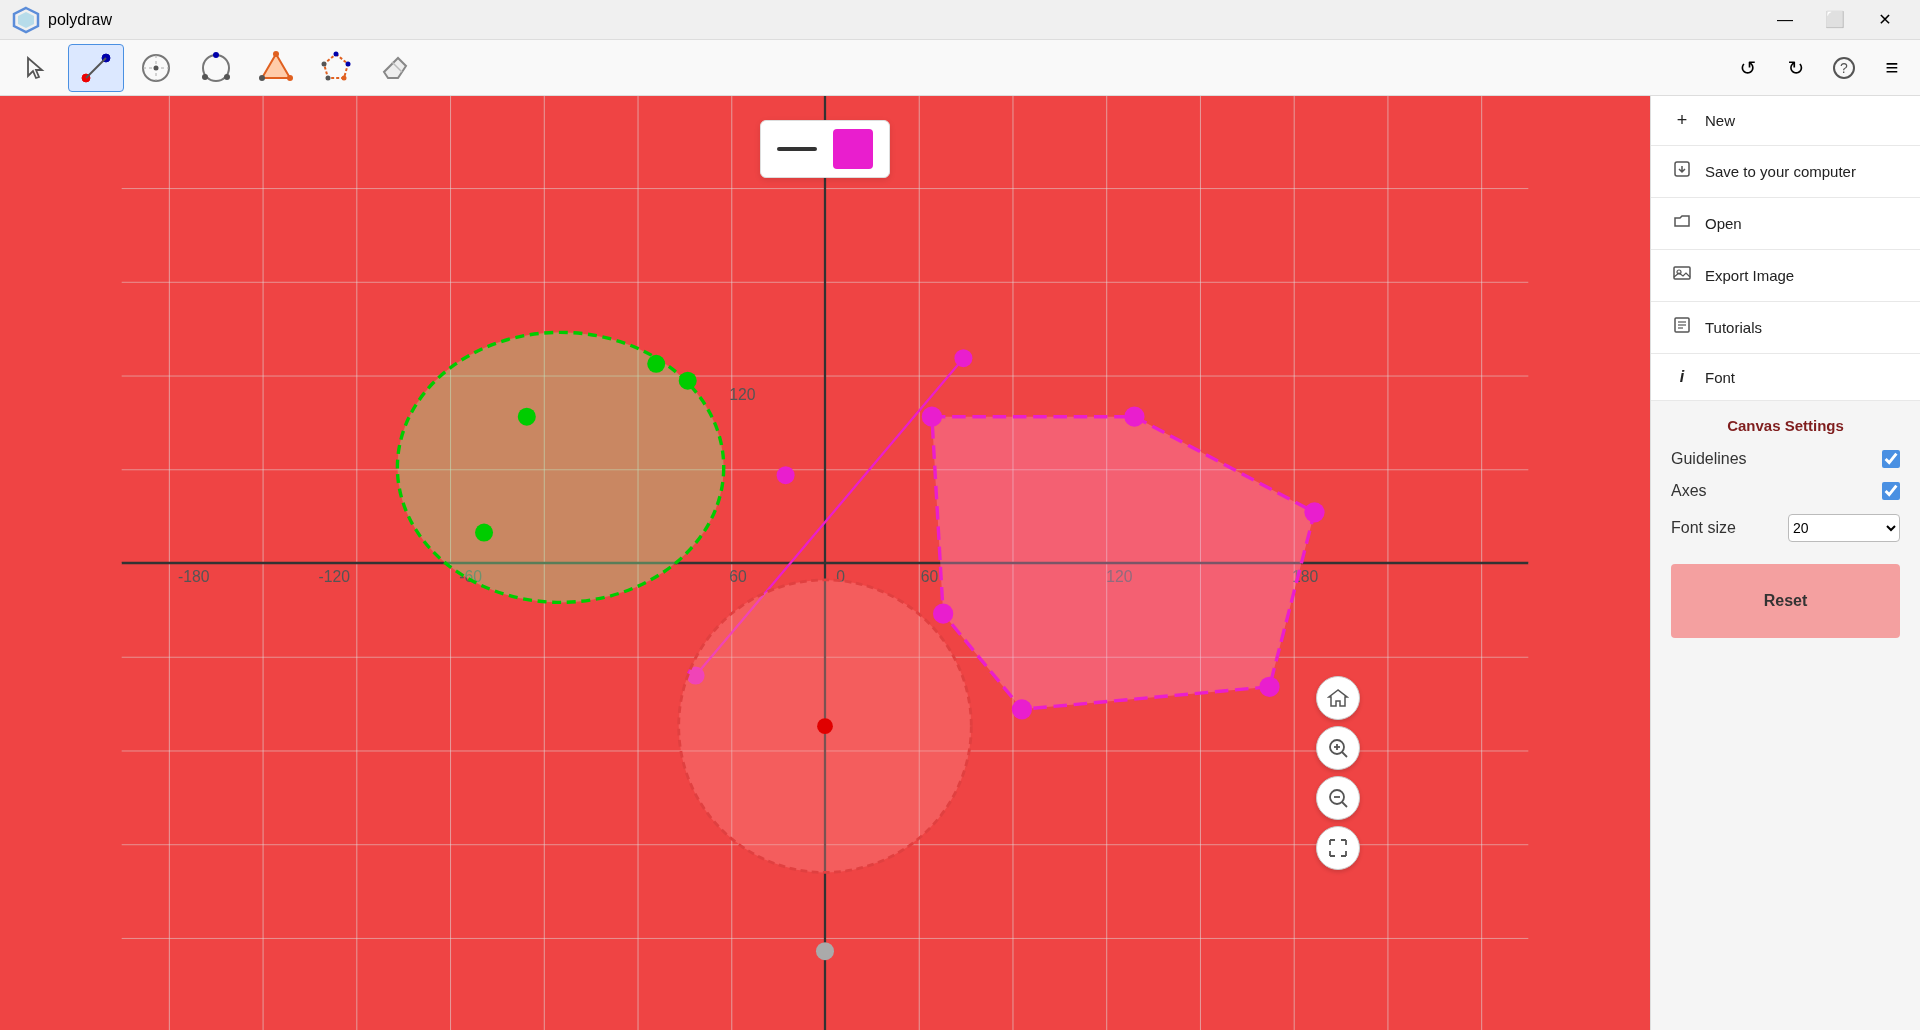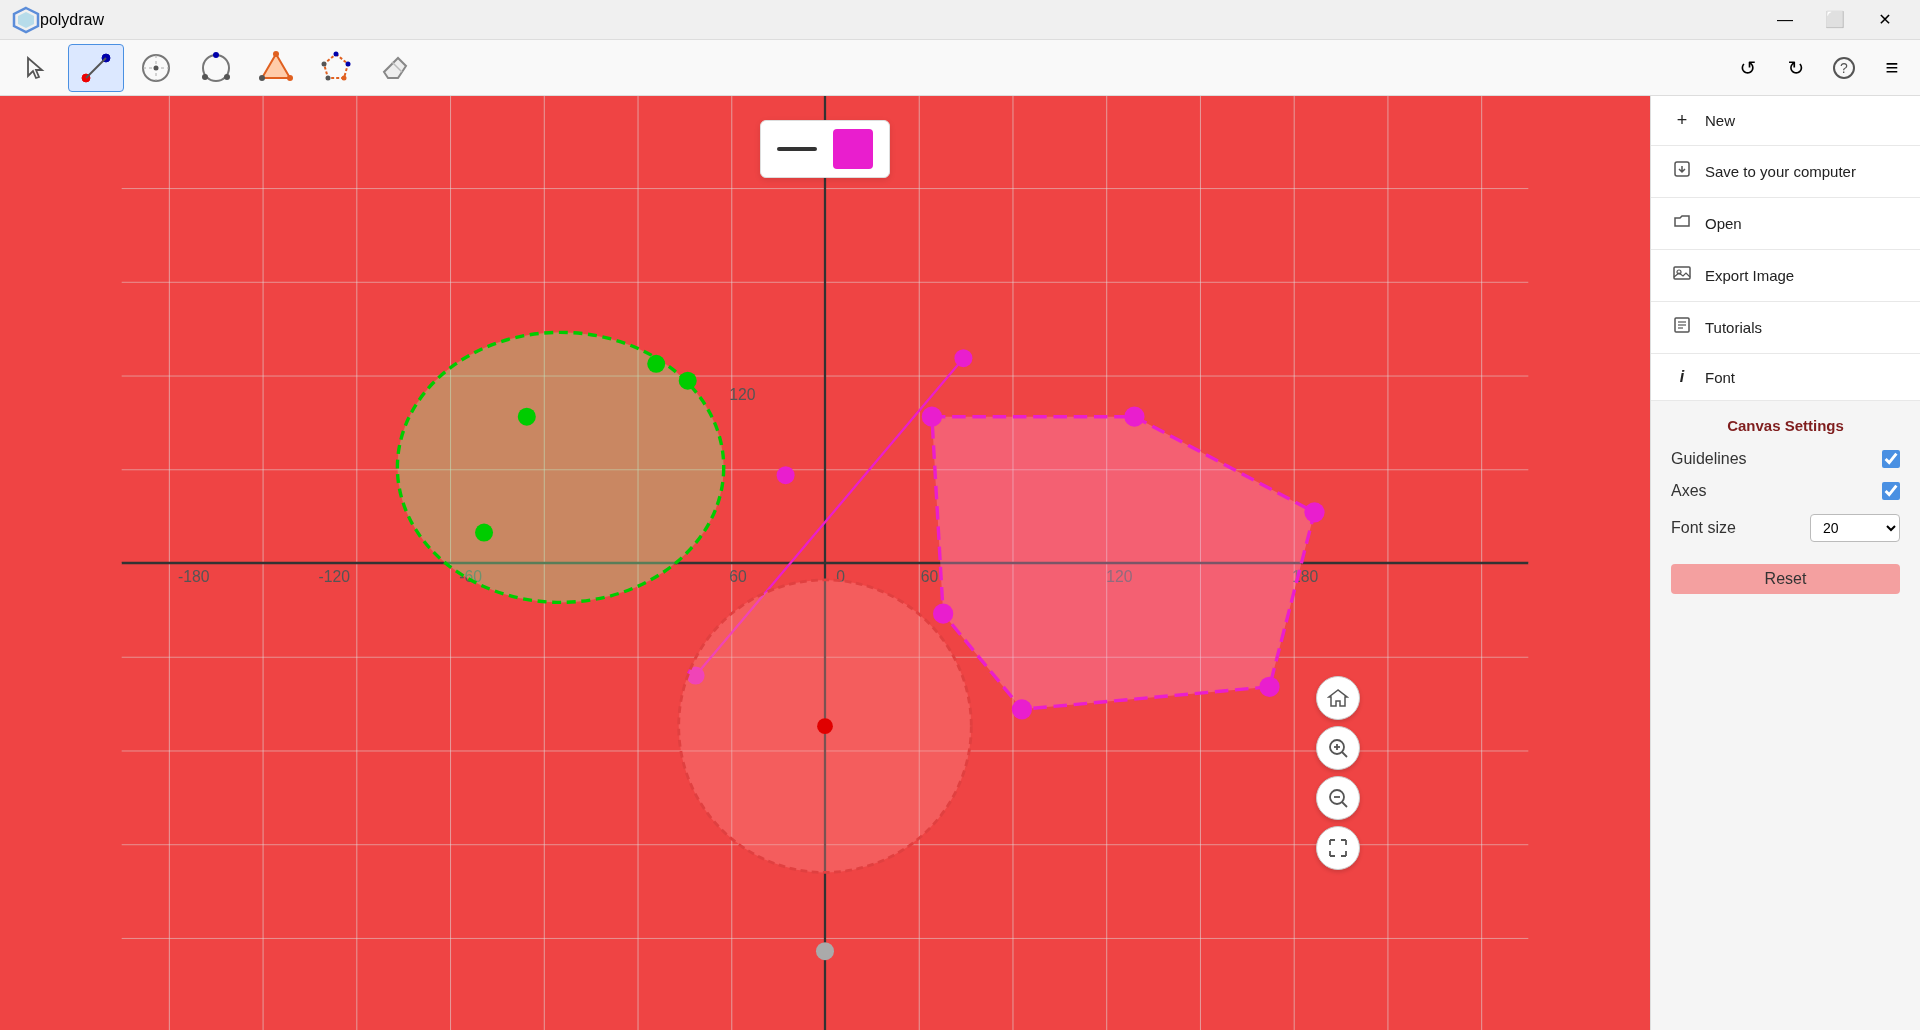--- a/index.html
+++ b/index.html
@@ -4,21 +4,21 @@
   <style>
     * { box-sizing: border-box; margin: 0; padding: 0; }
     body { font-family: 'Segoe UI', Arial, sans-serif; background: #f0f0f0; width: 1920px; height: 1030px; overflow: hidden; display: flex; flex-direction: column; }
 
     
     #titlebar {
       display: flex; align-items: center; justify-content: space-between;
       background: #f0f0f0; height: 40px; padding: 0 12px;
       border-bottom: 1px solid #ddd;
     }
-    #titlebar-left { display: flex; align-items: center; gap: 0; }
+    #titlebar-left { display: flex; align-items: center; gap: 8px; }
     #app-logo { width: 28px; height: 28px; }
     #titlebar-controls { display: flex; gap: 4px; }
     .title-btn {
       width: 46px; height: 32px; border: none; background: transparent;
       font-size: 16px; cursor: pointer; display: flex; align-items: center; justify-content: center;
     }
 
     
     #toolbar {
       display: flex; align-items: center; gap: 4px;
@@ -75,26 +75,26 @@
       font-size: 15px; font-weight: 700; text-align: center;
       margin-bottom: 16px; color: #7f1d1d;
     }
     .setting-row {
       display: flex; align-items: center; justify-content: space-between;
       margin-bottom: 14px;
     }
     .setting-label { font-size: 16px; color: #333; }
     .setting-checkbox { width: 18px; height: 18px; accent-color: #4a90e2; cursor: pointer; }
     .font-select {
-      border: 1px solid #bbb; border-radius: 4px; padding: 4px 8px;
-      font-size: 14px; background: white; cursor: pointer; width: 90px;
+      border: 1px solid #bbb; border-radius: 4px; padding: 4px 0;
+      font-size: 14px; background: white; cursor: pointer; width: 112px;
     }
     #reset-btn {
-      width: 100%; padding: 6px; background: #f4a0a0; border: none;
-      border-radius: 4px; font-size: 16px; font-weight: 400; cursor: pointer;
+      width: 100%; padding: 28px; background: #f4a0a0; border: none;
+      border-radius: 4px; font-size: 16px; font-weight: 700; cursor: pointer;
       color: #333; margin-top: 8px;
     }
 
     
     .zoom-controls {
       position: absolute; right: 290px; bottom: 160px;
       display: flex; flex-direction: column; gap: 6px;
     }
     .zoom-btn {
       width: 44px; height: 44px; border: 1px solid #ccc; border-radius: 50%;

